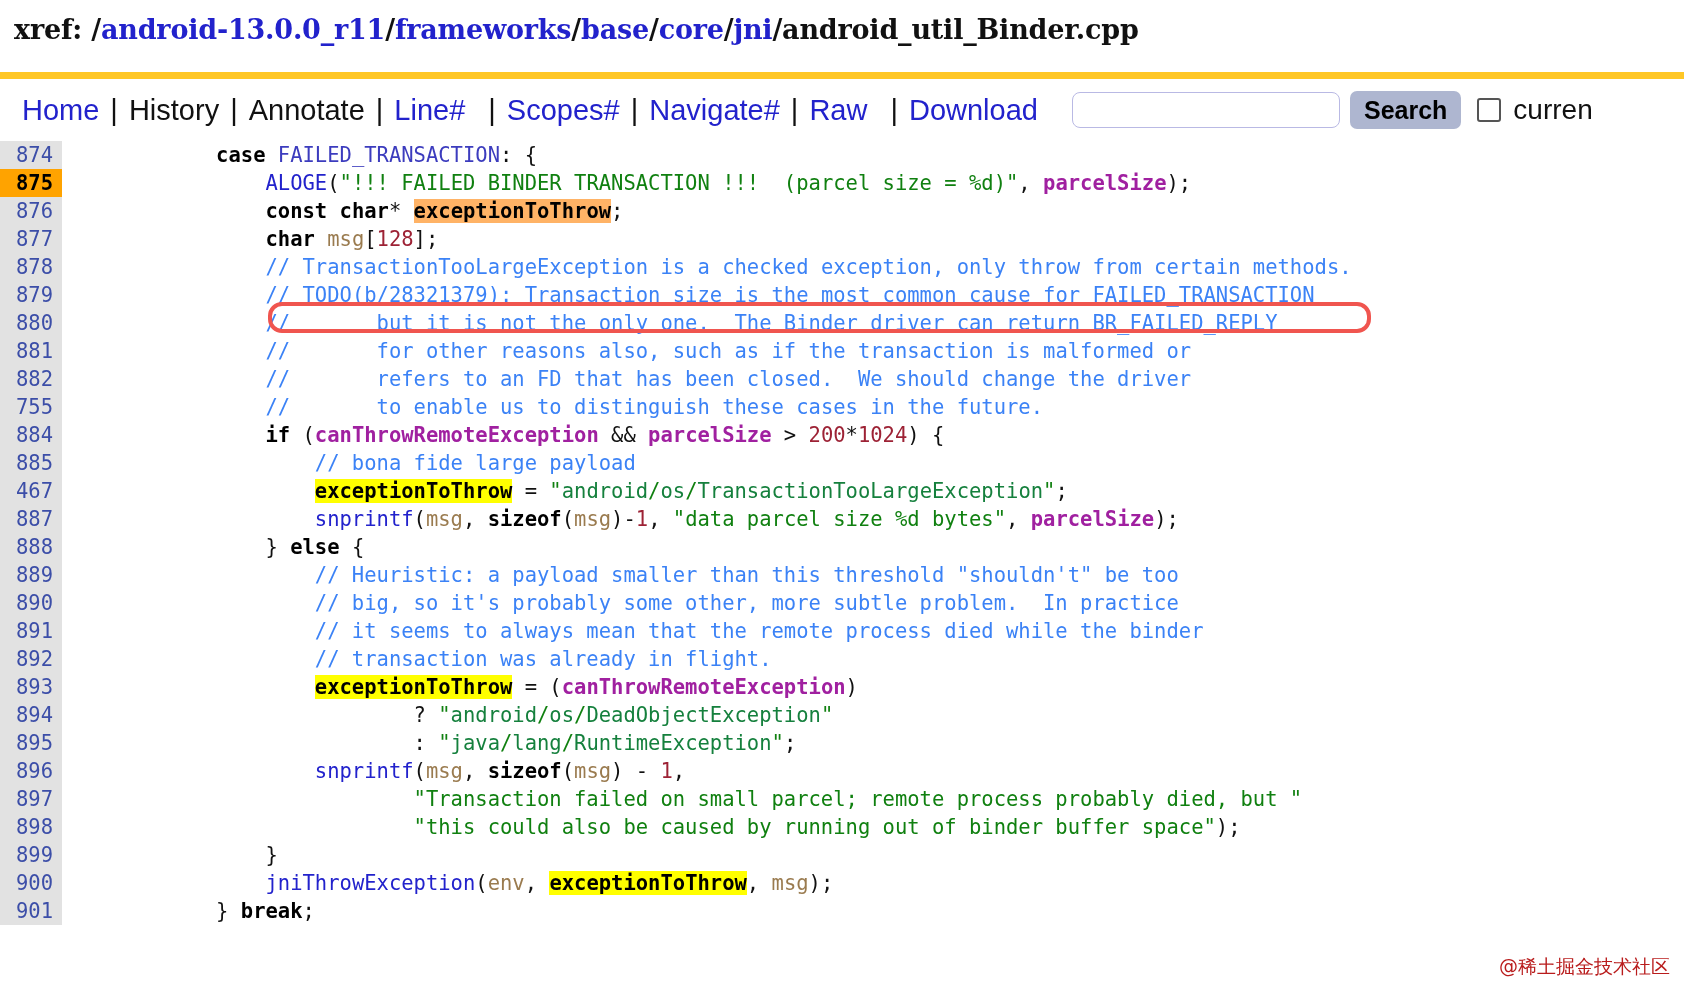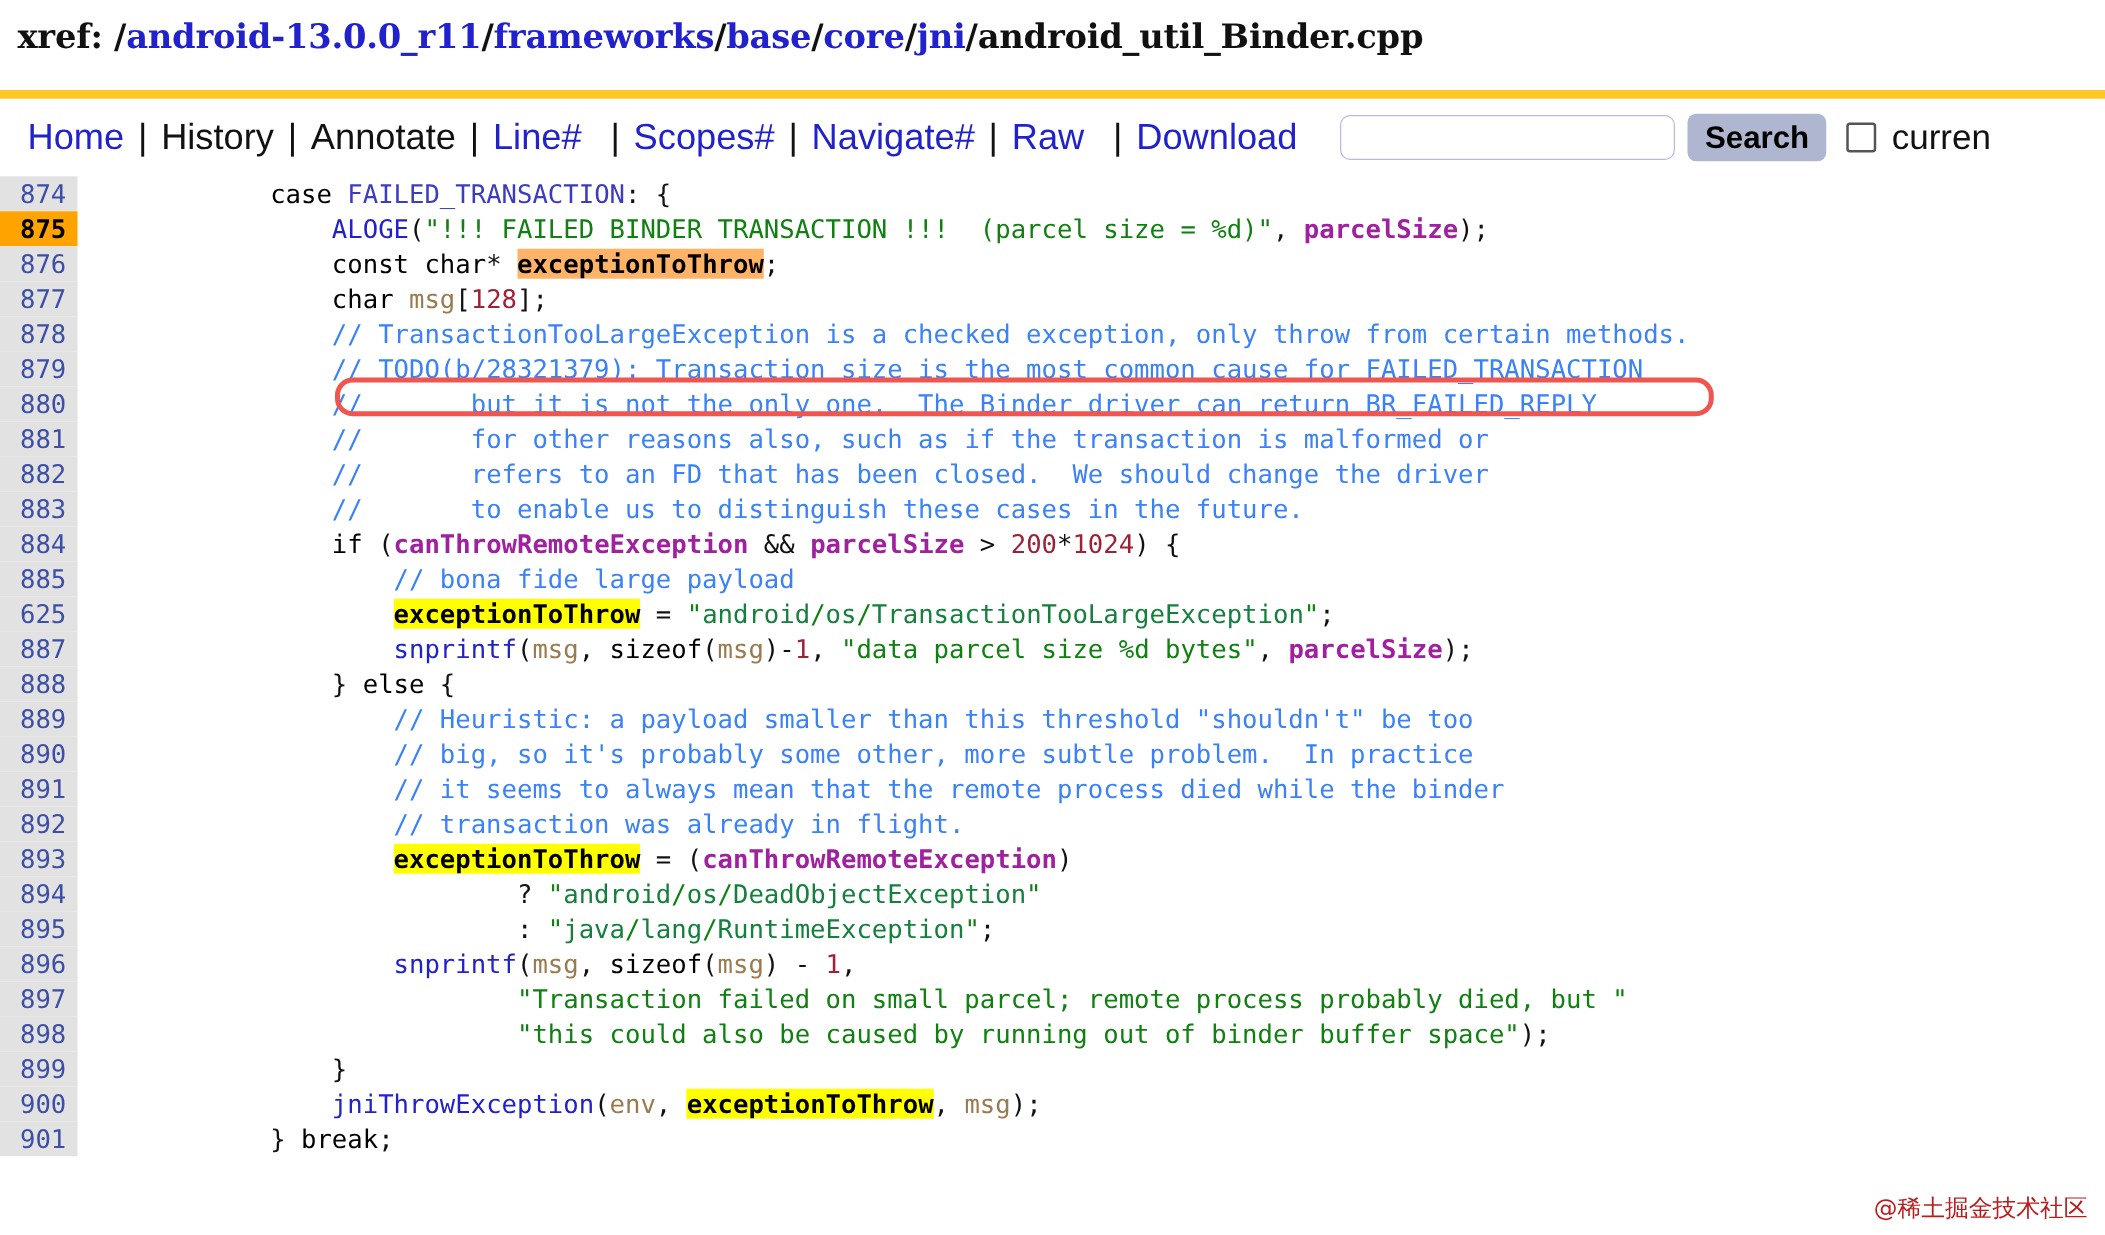--- a/index.html
+++ b/index.html
@@ -134,21 +134,21 @@
   }
   .codetext {
     flex: 1 1 auto;
     white-space: pre;
     padding-left: 6px;
     color: #111111;
     overflow: hidden;
   }
 
   
-  .kw   { color: #000000; font-weight: 400; }
+  .kw   { color: #000000; font-weight: 700; }
   .cst  { color: #3c3cbe; text-align: right; }           
   .fn   { color: #2222cc; }           
   .str  { color: #108010; }           
   .strb { color: #15803d; }           
   .slash{ color: #108010; }
   .num  { color: #9d2235; }
   .var  { color: #9a7b4f; }           
   .id   { color: #a020a0; font-weight: 700; } 
   .cmt  { color: #3b82f6; }
   .hl-orange { background: #ffb366; font-weight: 700; color:#000; }
@@ -242,33 +242,33 @@
       </div>
       <div class="code-row">
         <div class="lineno">881</div>
         <div class="codetext">                <span class="cmt">//       for other reasons also, such as if the transaction is malformed or</span></div>
       </div>
       <div class="code-row">
         <div class="lineno">882</div>
         <div class="codetext">                <span class="cmt">//       refers to an FD that has been closed.  We should change the driver</span></div>
       </div>
       <div class="code-row">
-        <div class="lineno">883</div>
+        <div class="lineno">755</div>
         <div class="codetext">                <span class="cmt">//       to enable us to distinguish these cases in the future.</span></div>
       </div>
       <div class="code-row">
         <div class="lineno">884</div>
         <div class="codetext">                <span class="kw">if</span> (<span class="id">canThrowRemoteException</span> &amp;&amp; <span class="id">parcelSize</span> &gt; <span class="num">200</span>*<span class="num">1024</span>) {</div>
       </div>
       <div class="code-row">
         <div class="lineno">885</div>
         <div class="codetext">                    <span class="cmt">// bona fide large payload</span></div>
       </div>
       <div class="code-row">
-        <div class="lineno">625</div>
+        <div class="lineno">467</div>
         <div class="codetext">                    <span class="hl-yellow">exceptionToThrow</span> = <span class="str">"</span><span class="strb">android</span><span class="slash">/</span><span class="strb">os</span><span class="slash">/</span><span class="strb">TransactionTooLargeException</span><span class="str">"</span>;</div>
       </div>
       <div class="code-row">
         <div class="lineno">887</div>
         <div class="codetext">                    <span class="fn">snprintf</span>(<span class="var">msg</span>, <span class="kw">sizeof</span>(<span class="var">msg</span>)-<span class="num">1</span>, <span class="str">"data parcel size %d bytes"</span>, <span class="id">parcelSize</span>);</div>
       </div>
       <div class="code-row">
         <div class="lineno">888</div>
         <div class="codetext">                } <span class="kw">else</span> {</div>
       </div>

